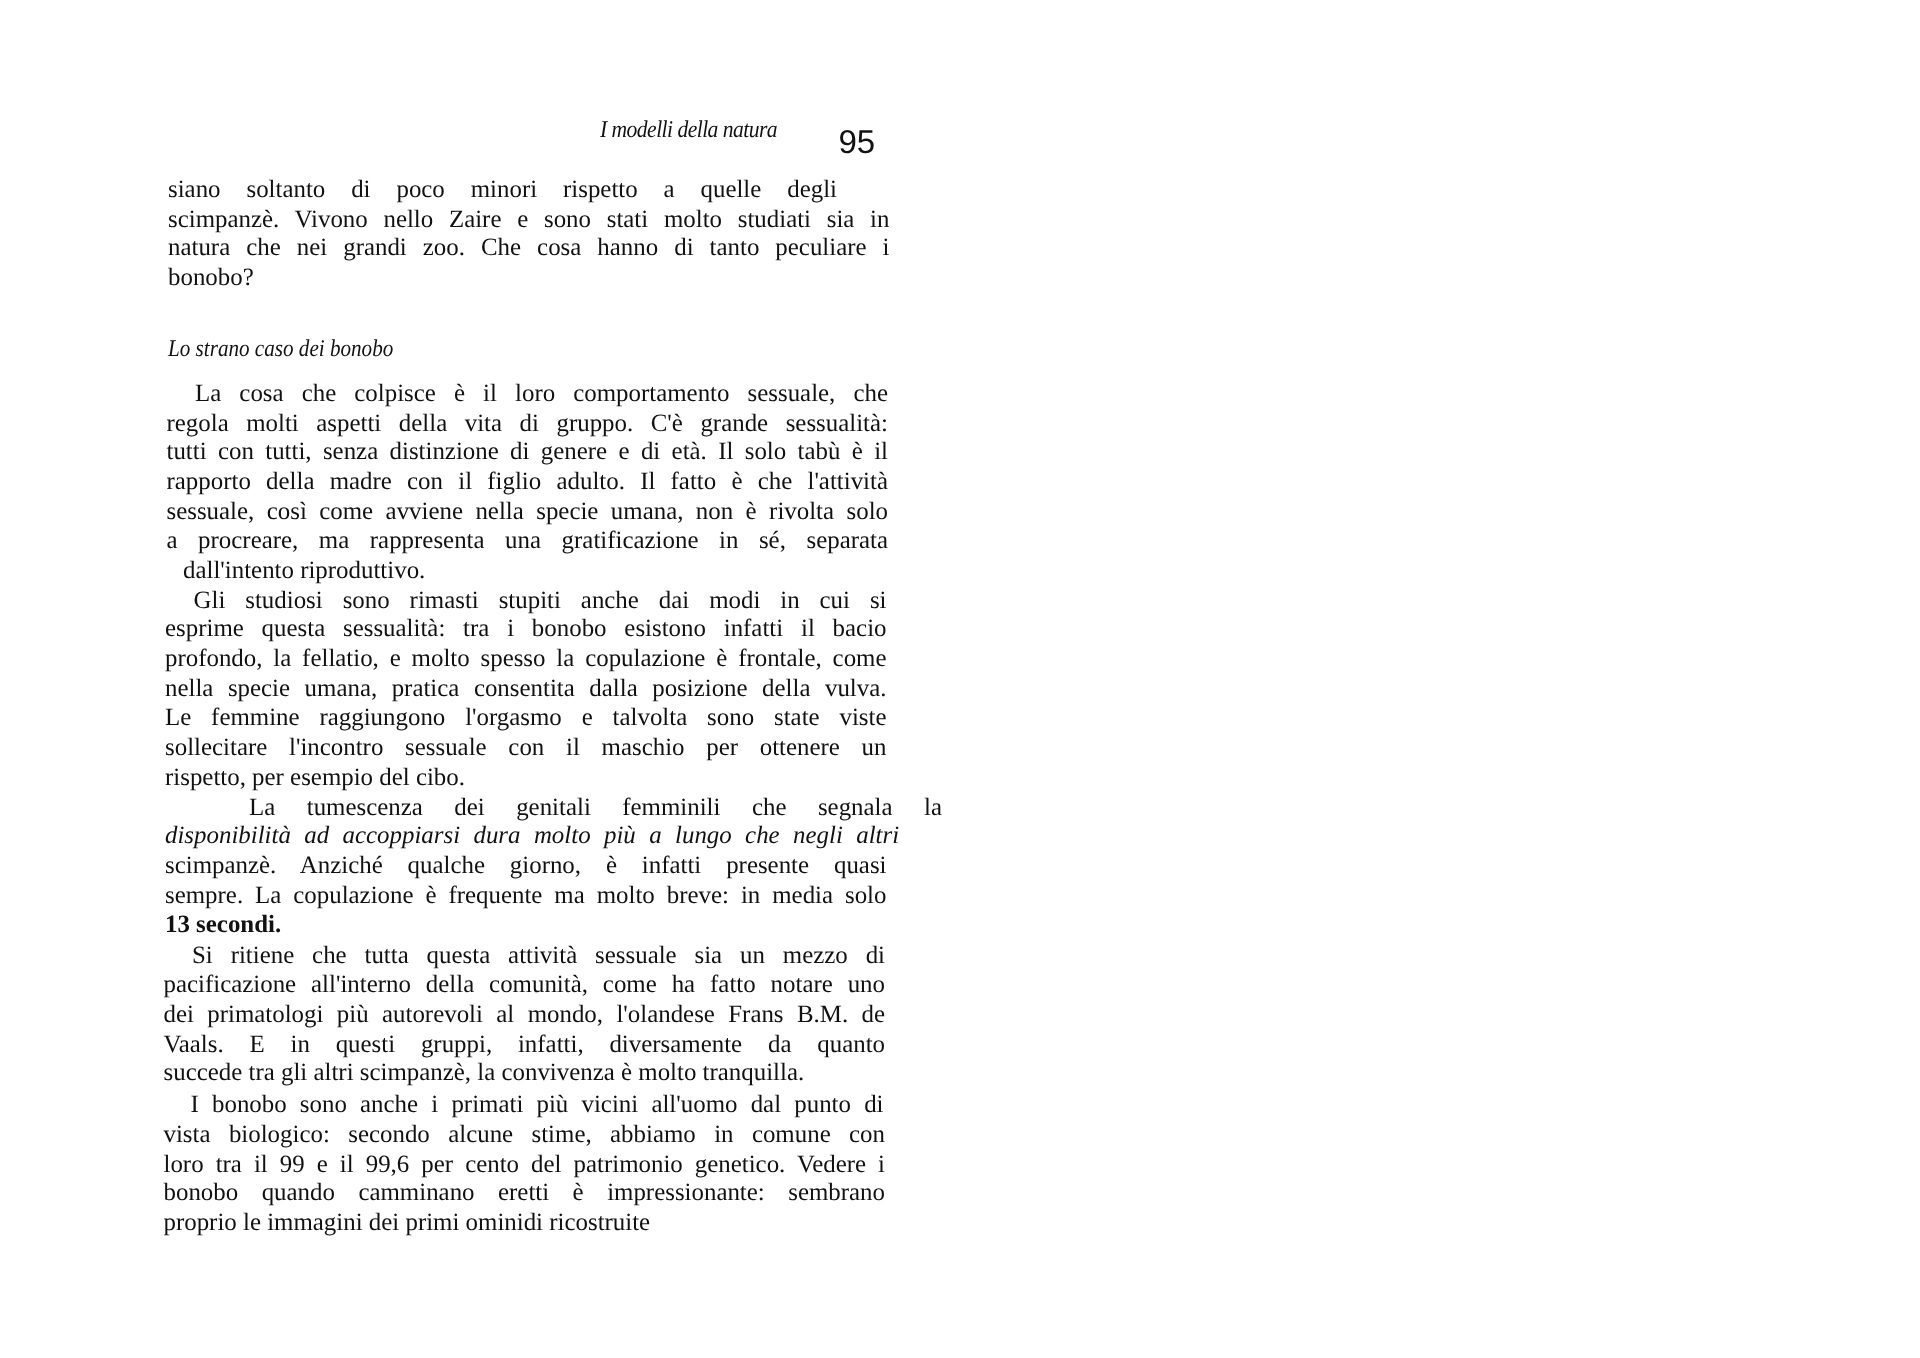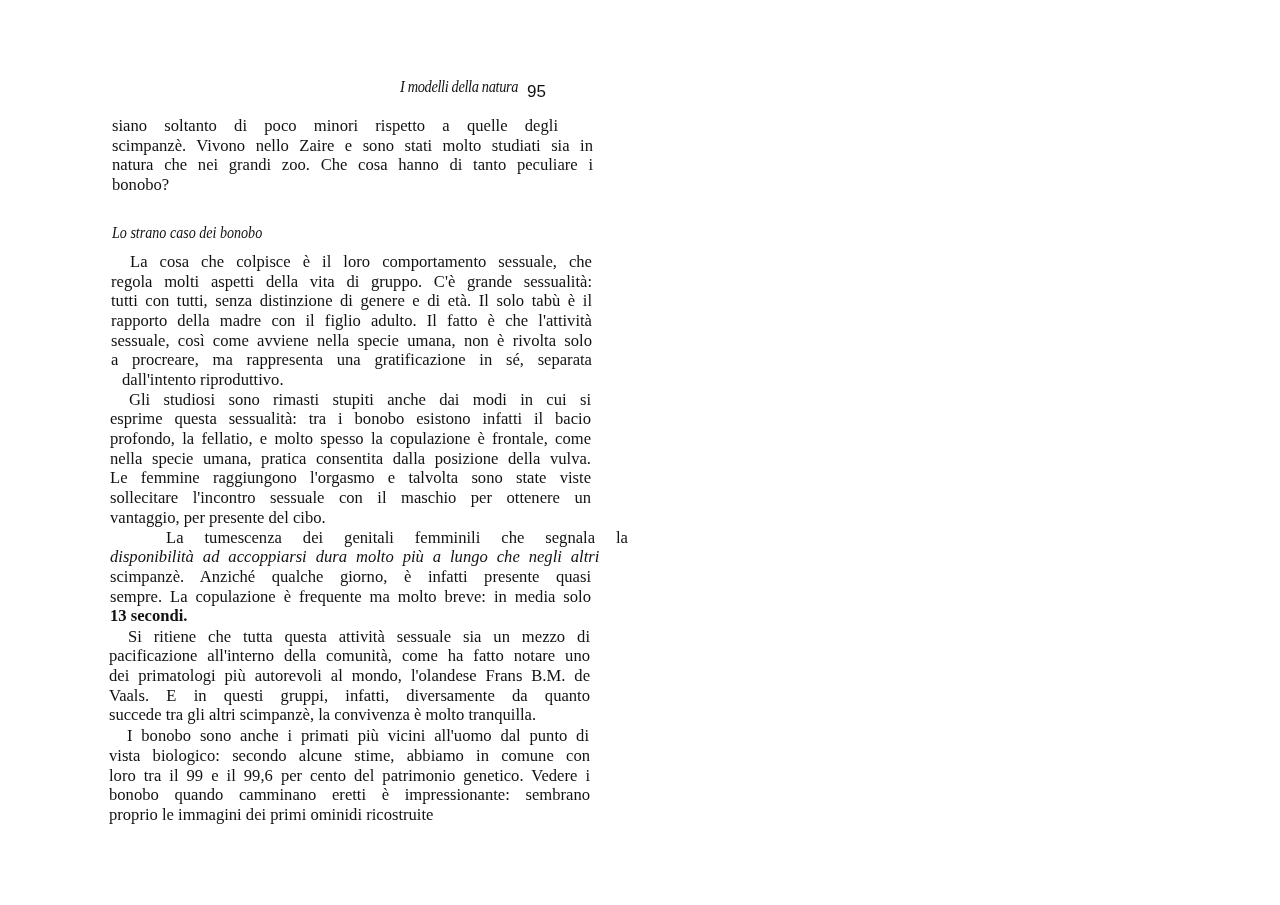--- a/index.html
+++ b/index.html
@@ -1,19 +1,19 @@
 <!DOCTYPE html>
 <html><head>
 <meta charset="utf-8">
 <style>
   html, body { margin: 0; padding: 0; background: #ffffff; }
   body { width: 1280px; height: 905px; position: relative; overflow: hidden; font-family: "Liberation Serif", serif; color: #111; }
   .page { position: absolute; left: 0; top: 0; width: 1280px; height: 905px; }
   .running-head { position: absolute; top: 78px; left: 400px; font-style: italic; font-size: 16px; letter-spacing: -0.4px; transform: scaleX(0.9); transform-origin: left; }
-  .page-num { position: absolute; top: 82px; left: 527px; font-family: "Liberation Sans", sans-serif; font-size: 17px; }
+  .page-num { position: absolute; top: 82px; left: 559px; font-family: "Liberation Sans", sans-serif; font-size: 22px; }
   .line { position: absolute; font-size: 16.6px; line-height: 20px; white-space: nowrap; text-align: justify; text-align-last: justify; }
   .line.last { text-align-last: left; }
   .section-title { position: absolute; top: 224px; left: 112px; font-style: italic; font-size: 16px; transform: scaleX(0.88); transform-origin: left; white-space: nowrap; }
 </style>
 </head>
 <body>
 
 <div class="page">
   <div class="running-head">I modelli della natura</div>
   <div class="page-num">95</div>
@@ -37,21 +37,21 @@
     <div class="line last" style="top:370px;left:122px;">dall'intento riproduttivo.</div>
   </div>
 
   <div>
     <div class="line" style="top: 390px; left: 129px; width: 462px; word-spacing: 9.14219px;">Gli studiosi sono rimasti stupiti anche dai modi in cui si</div>
     <div class="line" style="top: 409px; left: 110px; width: 481px; word-spacing: 7.71875px;">esprime questa sessualità: tra i bonobo esistono infatti il bacio</div>
     <div class="line" style="top: 429px; left: 110px; width: 481px; word-spacing: 3.08125px;">profondo, la fellatio, e molto spesso la copulazione è frontale, come</div>
     <div class="line" style="top: 449px; left: 110px; width: 481px; word-spacing: 5.52539px;">nella specie umana, pratica consentita dalla posizione della vulva.</div>
     <div class="line" style="top: 468px; left: 110px; width: 481px; word-spacing: 9.09766px;">Le femmine raggiungono l'orgasmo e talvolta sono state viste</div>
     <div class="line" style="top: 488px; left: 110px; width: 481px; word-spacing: 10.332px;">sollecitare l'incontro sessuale con il maschio per ottenere un</div>
-    <div class="line last" style="top:508px;left:110px;">vantaggio, per presente del cibo.</div>
+    <div class="line last" style="top:508px;left:110px;">rispetto, per esempio del cibo.</div>
   </div>
 
   <div>
     <div class="line" style="top: 528px; left: 129px; width: 462px; word-spacing: 16.8304px; margin-left: 37px;">La tumescenza dei genitali femminili che segnala la</div>
     <div class="line" style="top: 547px; left: 110px; width: 481px; word-spacing: 4.78281px; font-style: italic;">disponibilità ad accoppiarsi dura molto più a lungo che negli altri</div>
     <div class="line" style="top: 567px; left: 110px; width: 481px; word-spacing: 12.433px;">scimpanzè. Anziché qualche giorno, è infatti presente quasi</div>
     <div class="line" style="top: 587px; left: 110px; width: 481px; word-spacing: 3.81875px;">sempre. La copulazione è frequente ma molto breve: in media solo</div>
     <div class="line last" style="top:606px;left:110px;font-weight:bold;">13 secondi.</div>
   </div>
 

